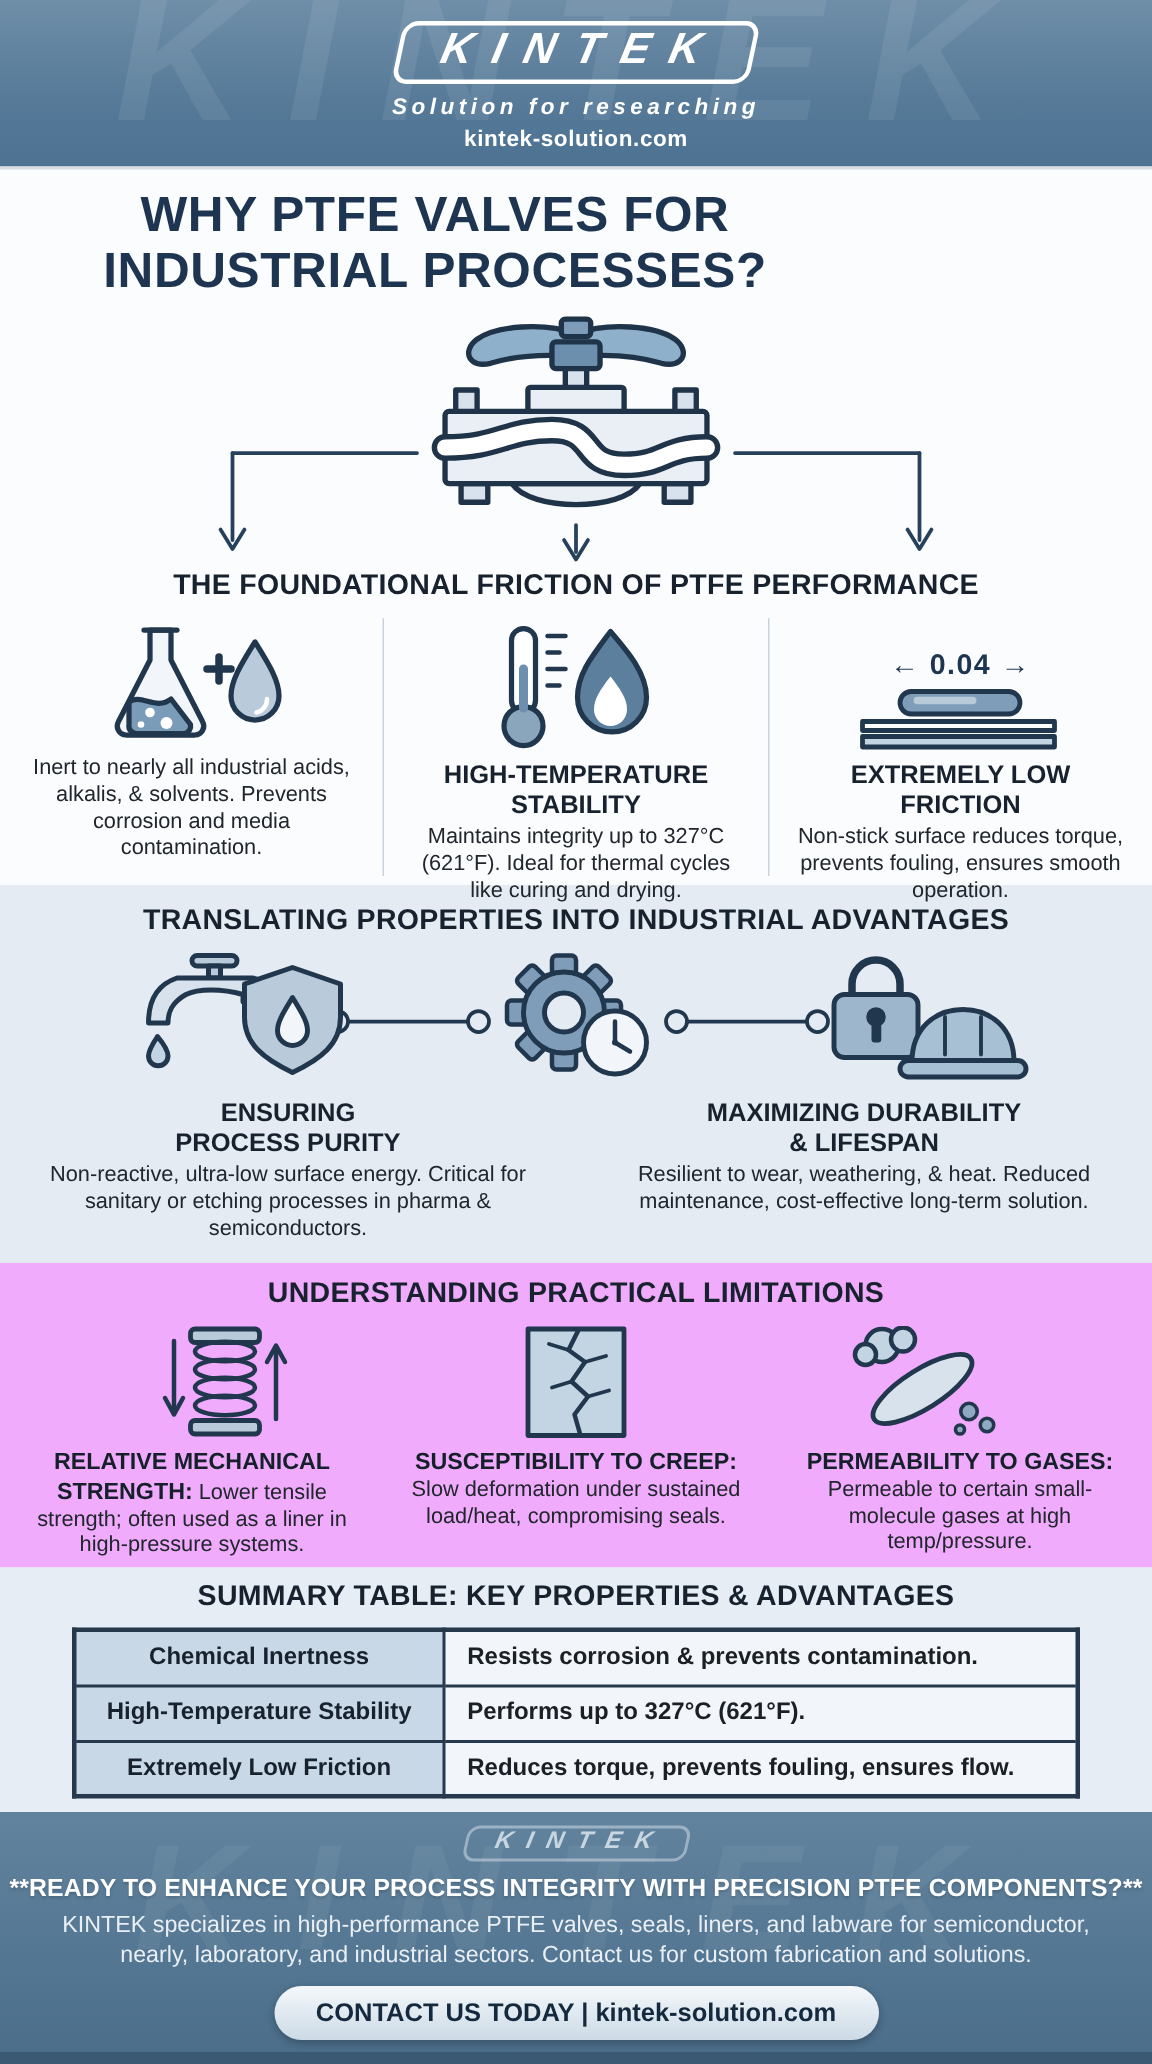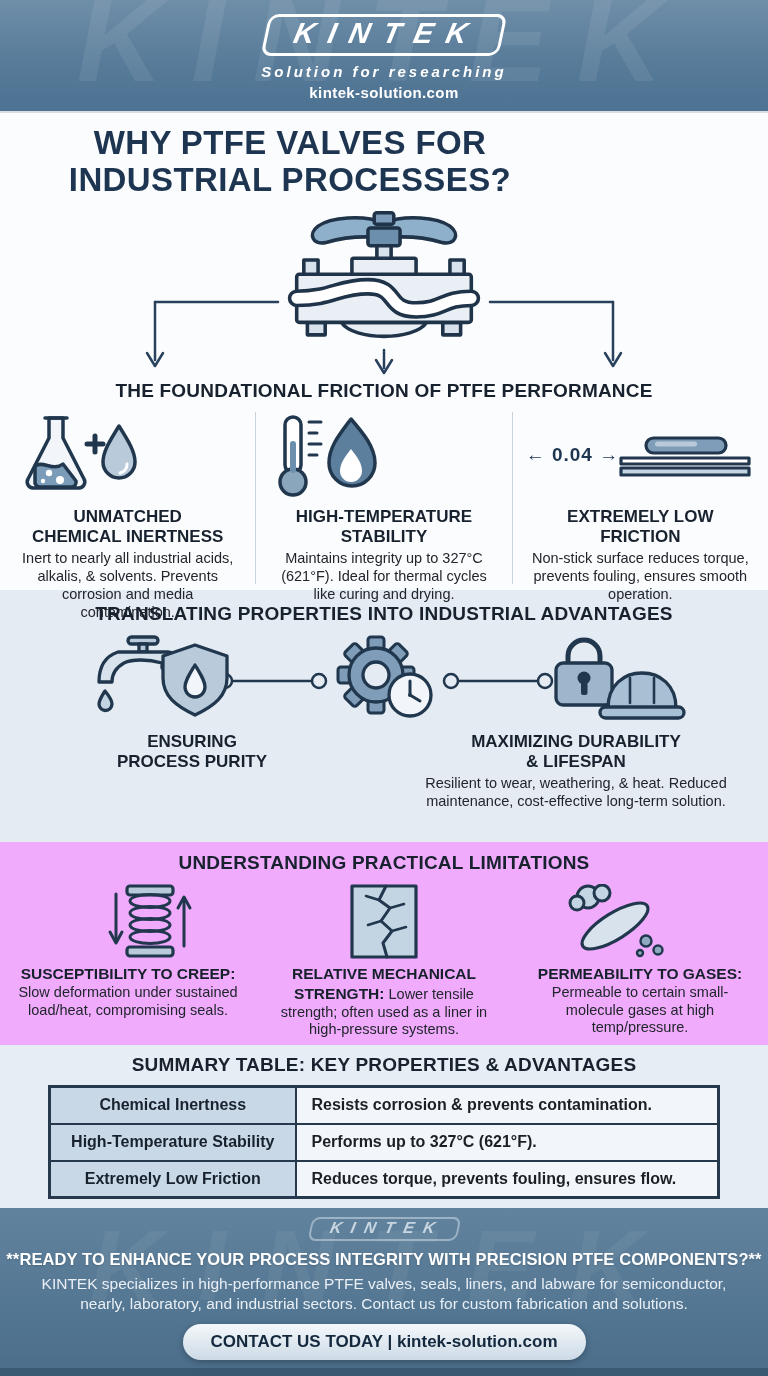--- a/index.html
+++ b/index.html
@@ -27,21 +27,21 @@
 
   
   .diagram { position:relative; height:168px; background:#fbfcfe; }
   .conn { position:absolute; inset:0; width:768px; height:168px; }
   .valve { position:absolute; left:50%; transform:translateX(-50%); top:0; }
 
   
   .sec-head { text-align:center; font-size:19px; font-weight:800; color:#18222e; letter-spacing:.2px; }
   .row3 { display:flex; }
   .col { flex:1 1 0; padding:0 13px; text-align:center; }
-  .icon-wrap { display:flex; align-items:center; justify-content:flex-start; }
+  .icon-wrap { display:flex; flex-direction:column; align-items:center; justify-content:flex-end; }
   .col-title { font-size:17px; font-weight:800; color:#18222e; line-height:1.16; white-space:pre-line; margin-top:7px; }
   .col-text { font-size:14.5px; font-weight:500; color:#21262c; line-height:1.23; margin-top:4px; }
 
   
   .pillars-head { height:34px; background:#fbfcfe; padding-top:2px; }
   .pillars { background:#fbfcfe; height:178px; }
   .pillars .col { height:172px; }
   .pillars .col + .col { border-left:1px solid #c9d3dd; }
   .pillars .icon-wrap { height:88px; }
   .friction-label { font-size:19px; font-weight:800; color:#1d3550; letter-spacing:1px; margin-bottom:3px; }
@@ -144,22 +144,20 @@
             <path d="M32 4 H54" fill="none"></path>
             <path d="M82 22 v16 M74 30 h16" stroke-width="5" fill="none"></path>
             <path d="M106 12 C96 28 90 38 90 48 a16 16 0 0 0 32 0 C122 38 116 28 106 12 Z" fill="#b9cbdb"></path>
             <path d="M114 50 a9 9 0 0 1 -7 9" stroke="#ffffff" stroke-width="3" fill="none"></path>
           </g>
           <circle cx="36" cy="59" r="3.2" fill="#ffffff"></circle>
           <circle cx="47" cy="66" r="4" fill="#ffffff"></circle>
           <circle cx="30" cy="67" r="2.2" fill="#ffffff"></circle>
         </svg>
       </div>
-      <div class="col-title">UNMATCHED
-CHEMICAL INERTNESS</div>
       <div class="col-text">Inert to nearly all industrial acids, alkalis, &amp; solvents. Prevents corrosion and media contamination.</div>
     </div>
 
     <div class="col">
       <div class="icon-wrap">
         <svg width="118" height="84" viewBox="0 0 118 84">
           <g stroke="#21374e" stroke-width="3.5" stroke-linejoin="round" stroke-linecap="round">
             <rect x="16" y="3" width="16" height="56" rx="8" fill="#ffffff"></rect>
             <circle cx="24" cy="68" r="13" fill="#8aa6bd"></circle>
             <path d="M24 30 V56" stroke="#6d8fae" stroke-width="6"></path>
@@ -237,20 +235,21 @@
         <path d="M608 75 C608 52 624 40 642 40 C660 40 676 52 676 75 Z" fill="#a8c0d4"></path>
         <path d="M630 45 V70 M654 45 V70" fill="none" stroke-width="2.6"></path>
         <rect x="600" y="74" width="84" height="11" rx="5.5" fill="#a8c0d4"></rect>
       </g>
     </svg>
 
     <div class="row3">
       <div class="col">
         <div class="col-title">ENSURING
 PROCESS PURITY</div>
+        <div class="col-text">Non-reactive, ultra-low surface energy. Critical for sanitary or etching processes in pharma &amp; semiconductors.</div>
       </div>
       <div class="col">
         <div class="col-title">MAXIMIZING DURABILITY
 &amp; LIFESPAN</div>
         <div class="col-text">Resilient to wear, weathering, &amp; heat. Reduced maintenance, cost-effective long-term solution.</div>
       </div>
     </div>
   </section>
 
   <section class="lims">
@@ -280,26 +279,26 @@
         <circle cx="602" cy="9" r="8" fill="#c3d4e3" stroke-width="3"></circle>
         <circle cx="577" cy="19" r="7" fill="#c3d4e3" stroke-width="3"></circle>
         <circle cx="646" cy="57" r="5.5" fill="#8fa9c0" stroke-width="2.4"></circle>
         <circle cx="658" cy="66" r="4.5" fill="#8fa9c0" stroke-width="2.4"></circle>
         <circle cx="640" cy="69" r="3" fill="#8fa9c0" stroke-width="2.4"></circle>
       </g>
     </svg>
 
     <div class="row3">
       <div class="col">
+        <p><b>RELATIVE MECHANICAL STRENGTH:</b>
+        <span>Lower tensile strength; often used as a liner in high-pressure systems.</span></p>
+      </div>
+      <div class="col">
         <p><b>SUSCEPTIBILITY TO CREEP:</b>
         <span>Slow deformation under sustained load/heat, compromising seals.</span></p>
-      </div>
-      <div class="col">
-        <p><b>RELATIVE MECHANICAL STRENGTH:</b>
-        <span>Lower tensile strength; often used as a liner in high-pressure systems.</span></p>
       </div>
       <div class="col">
         <p><b>PERMEABILITY TO GASES:</b>
         <span>Permeable to certain small-molecule gases at high temp/pressure.</span></p>
       </div>
     </div>
   </section>
 
   <section class="summary">
     <h2 class="sec-head">SUMMARY TABLE: KEY PROPERTIES &amp; ADVANTAGES</h2>

